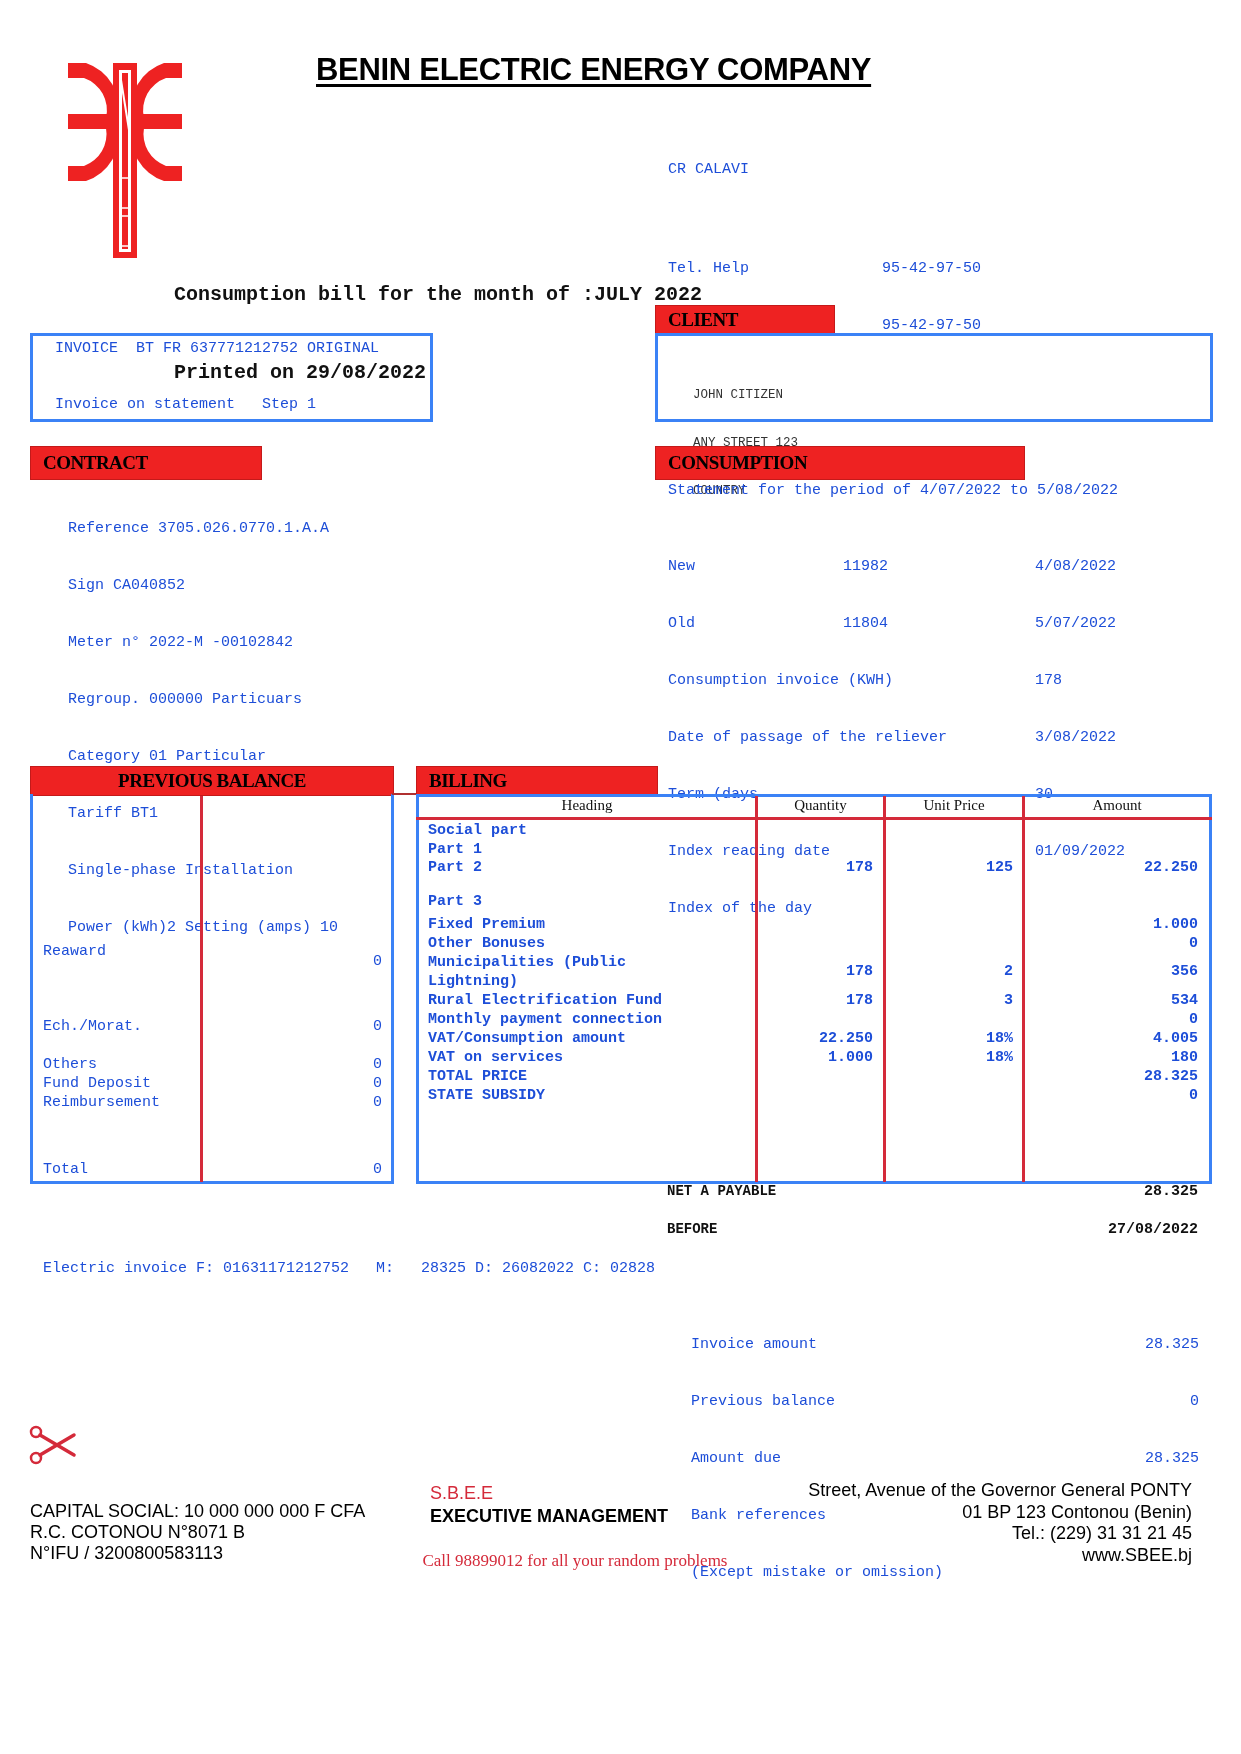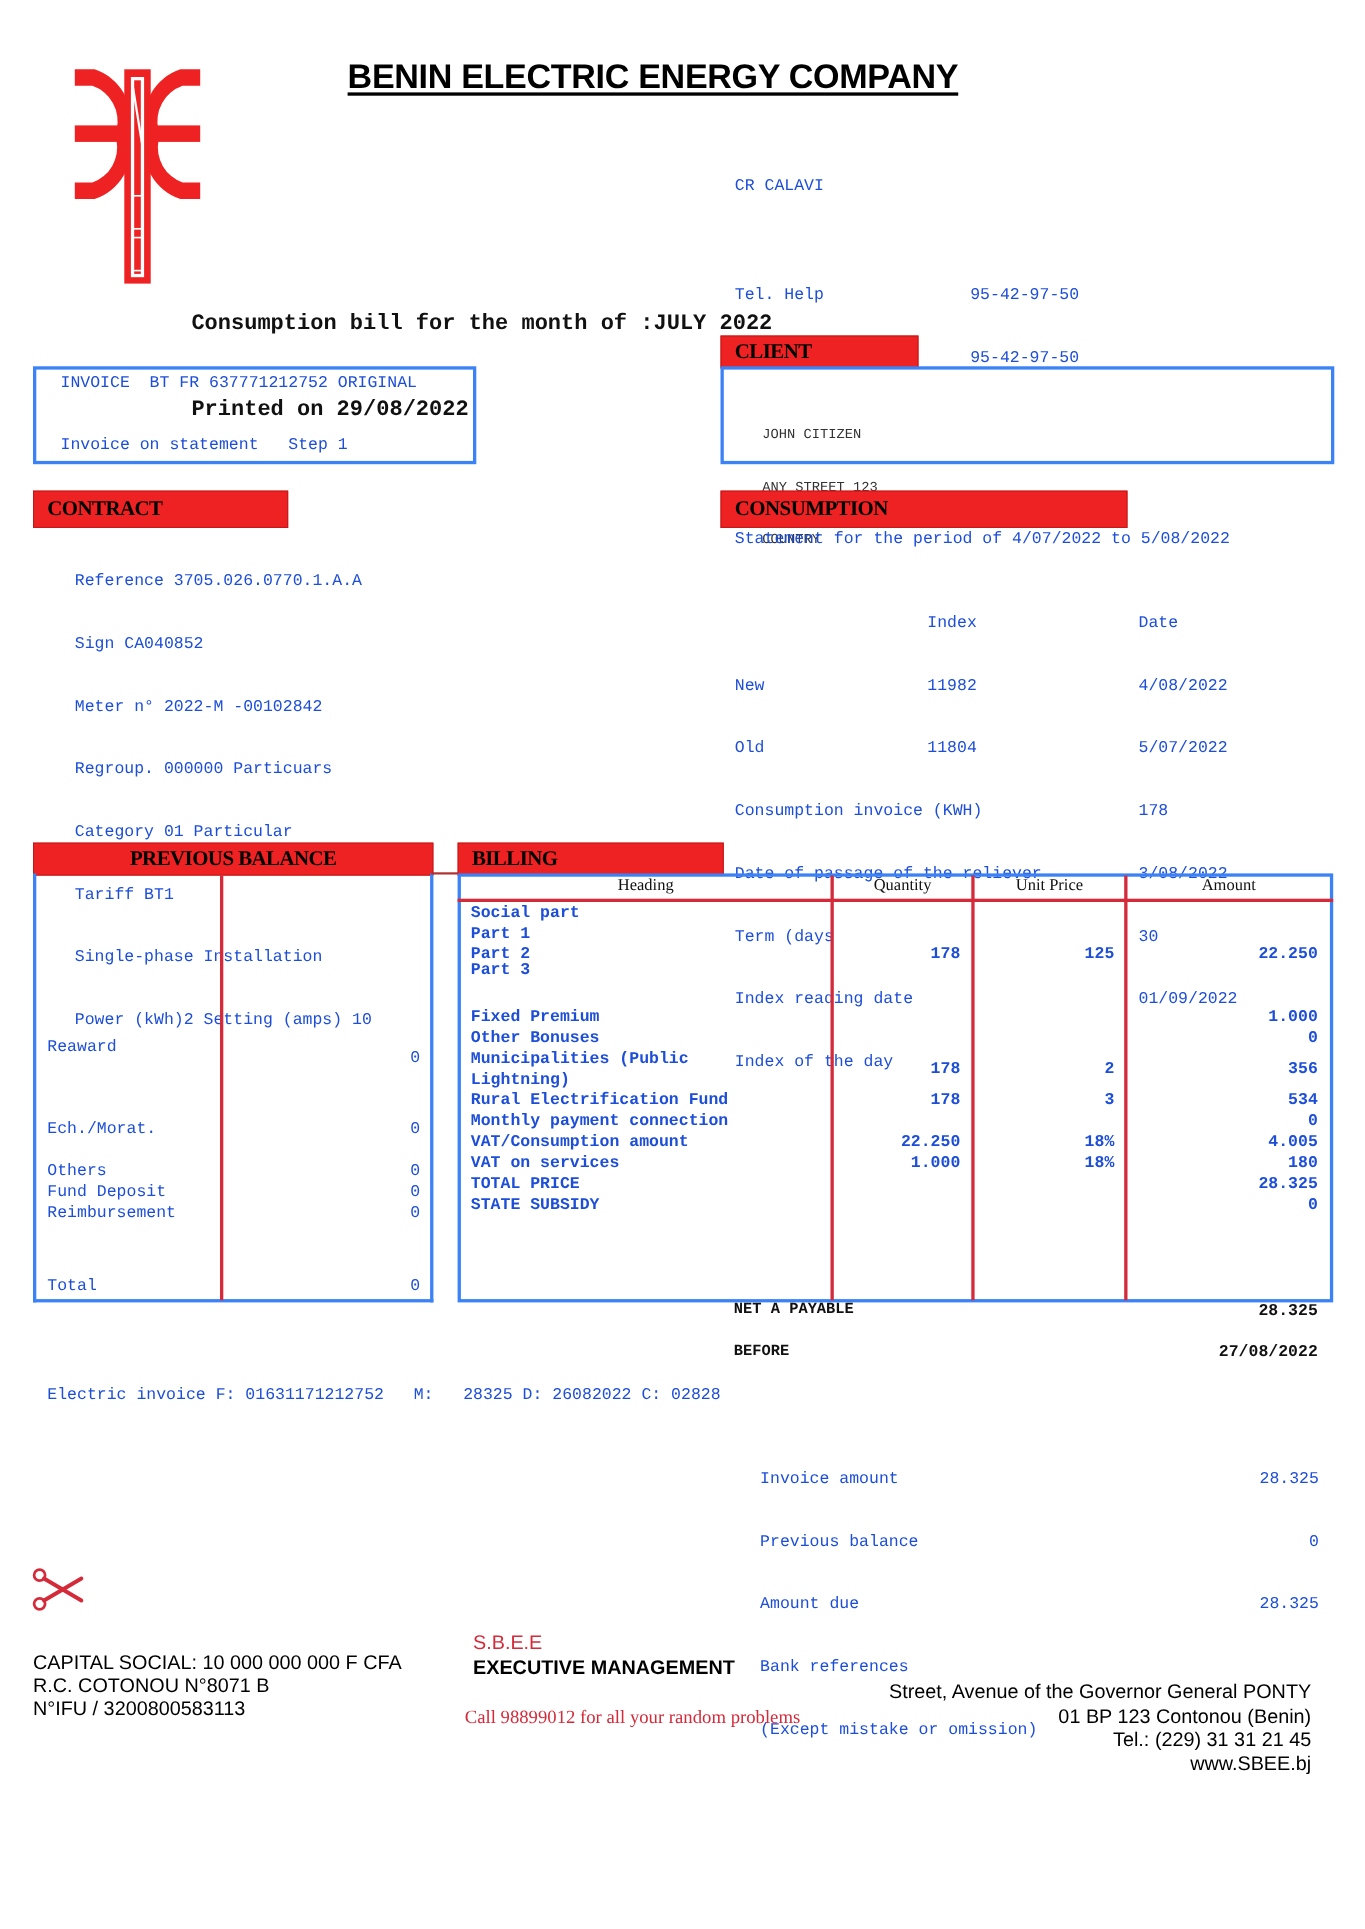--- a/index.html
+++ b/index.html
@@ -81,21 +81,21 @@
     .summary { left: 691px; top: 1297px; width: 508px; }
     .summary .row { display: flex; justify-content: space-between; height: 19px; }
 
     .scissors { left: 28px; top: 1425px; width: 50px; height: 40px; }
 
     .footer-left { left: 30px; top: 1501px; font-family: "Liberation Sans", sans-serif; font-size: 18px; color: #000; line-height: 21px; }
     .footer-mid { left: 430px; top: 1482px; width: 290px; text-align: left; font-family: "Liberation Sans", sans-serif; }
     .footer-mid .sbee { color: #d42a3a; font-size: 18px; line-height: 22px; }
     .footer-mid .exec { color: #000; font-weight: bold; font-size: 18px; line-height: 24px; }
     .call-line { left: 360px; top: 1551px; width: 430px; text-align: center; font-family: "Liberation Serif", serif; font-size: 17px; color: #d42a3a; }
-    .footer-right { left: 740px; top: 1480px; width: 452px; text-align: right; font-family: "Liberation Sans", sans-serif; font-size: 18px; color: #000; line-height: 21.5px; margin-top: 48px; }
+    .footer-right { left: 740px; top: 1480px; width: 452px; text-align: right; font-family: "Liberation Sans", sans-serif; font-size: 18px; color: #000; line-height: 21.5px; }
   </style>
 </head>
 <body>
 
 <div class="abs logo">
   <svg width="118" height="200" viewBox="0 0 118 200">
 
     <path d="M2 5 H20 A48 48 0 0 1 52 60 L52 68 A48 48 0 0 1 20 123 H2 V108 H18 A34 34 0 0 0 40 70 L40 60 A34 34 0 0 0 18 20 H2 Z" fill="#ee2222"></path>
 
     <path d="M116 5 H98 A48 48 0 0 0 66 60 L66 68 A48 48 0 0 0 98 123 H116 V108 H100 A34 34 0 0 1 78 70 L78 60 A34 34 0 0 1 100 20 H116 Z" fill="#ee2222"></path>
@@ -159,25 +159,20 @@
   <div>Tariff BT1</div>
   <div>Single-phase Installation</div>
   <div>Power (kWh)2 Setting (amps) 10</div>
 </div>
 
 <div class="abs consumption-tab red-bar">
   <span class="serif-h">CONSUMPTION</span>
 </div>
 <div class="abs cons-period mono">Statement for the period of 4/07/2022 to 5/08/2022</div>
 <div class="abs cons-table mono">
-  <div class="row">
-    <span class="c1"></span>
-    <span class="c2">Index</span>
-    <span class="c3">Date</span>
-  </div>
   <div class="row">
     <span class="c1">New</span>
     <span class="c2">11982</span>
     <span class="c3">4/08/2022</span>
   </div>
   <div class="row">
     <span class="c1">Old</span>
     <span class="c2">11804</span>
     <span class="c3">5/07/2022</span>
   </div>
@@ -240,21 +235,21 @@
 
 <div class="abs bill-rows mono" style="left:0;top:0;width:1241px;font-weight:bold;">
   <div class="h" style="top:821px">Social part</div>
   <div class="h" style="top:840px">Part 1</div>
 
   <div class="h" style="top:858px">Part 2</div>
   <div class="q" style="top:858px">178</div>
   <div class="u" style="top:858px">125</div>
   <div class="a" style="top:858px">22.250</div>
 
-  <div class="h" style="top:872px">Part 3</div>
+  <div class="h" style="top:892px">Part 3</div>
 
   <div class="h" style="top:915px">Fixed Premium</div>
   <div class="a" style="top:915px">1.000</div>
 
   <div class="h" style="top:934px">Other Bonuses</div>
   <div class="a" style="top:934px">0</div>
 
   <div class="h" style="top:953px">Municipalities (Public
 Lightning)</div>
   <div class="q" style="top:962px">178</div>

